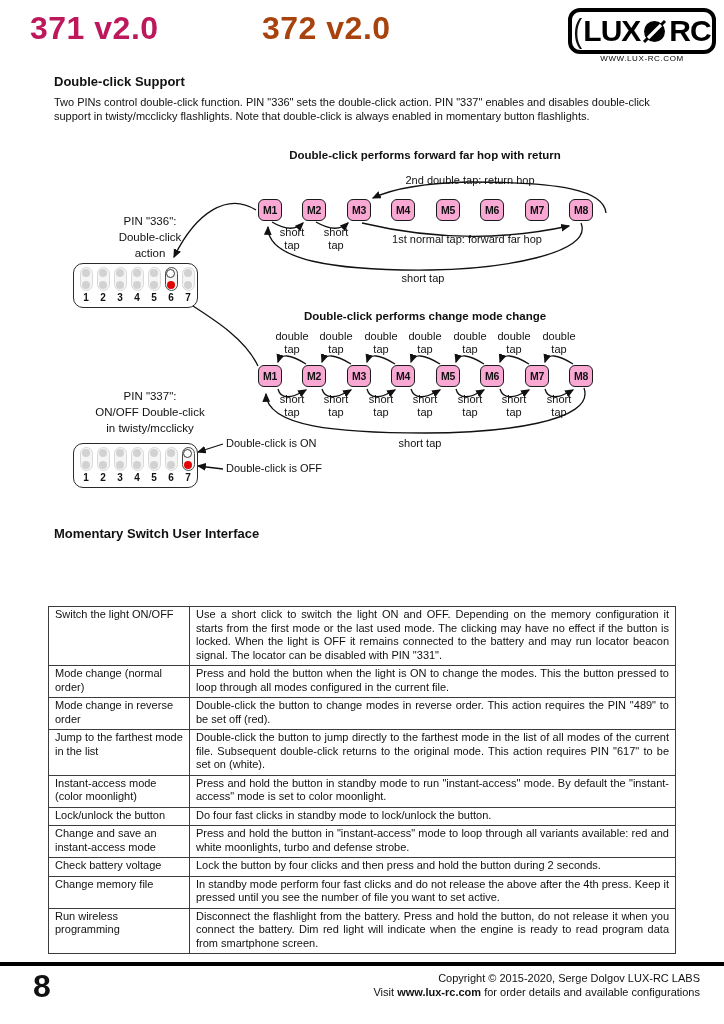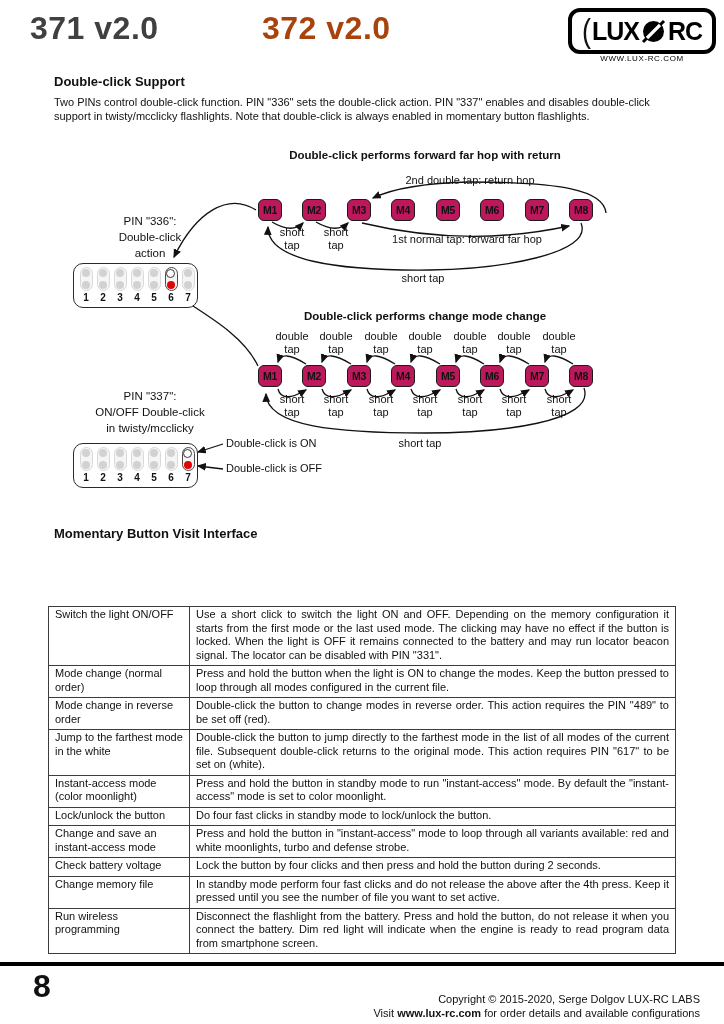--- a/index.html
+++ b/index.html
@@ -4,21 +4,21 @@
 <style>
   html,body{margin:0;padding:0;background:#fff;}
   #page{position:relative;width:724px;height:1024px;background:#fff;overflow:hidden;
         font-family:"Liberation Sans", sans-serif;color:#111;}
   .abs{position:absolute;}
   .h-title{font-weight:bold;font-size:13px;}
   .body-text{font-size:11px;line-height:14px;}
   .dg-title{font-weight:bold;font-size:11.5px;text-align:center;}
   .dg-label{font-size:11px;text-align:center;line-height:13px;}
   .mode-box{position:absolute;width:24px;height:22px;border:1.6px solid #1a1a1a;border-radius:6px;
-            background:#be185d;font-weight:bold;font-size:10.5px;display:flex;align-items:center;
+            background:#f9a8d4;font-weight:bold;font-size:10.5px;display:flex;align-items:center;
             justify-content:center;letter-spacing:-0.3px;box-sizing:border-box;}
   .tap-label{position:absolute;width:40px;text-align:center;font-size:11px;line-height:12.5px;}
   .pin-caption{font-size:11.5px;line-height:16px;text-align:center;}
   .dswitch{position:absolute;width:125px;height:45px;border:1.7px solid #2a2a2a;border-radius:10px;
            background:#fff;box-sizing:border-box;}
   .pin-pill{position:absolute;width:13px;height:24px;border:1.5px solid #d9d9d9;border-radius:7px;
             background:#f5f5f5;top:3px;box-sizing:border-box;}
   .pin-pill.active{border-color:#4a4a4a;}
   .pin-dot{position:absolute;left:1px;width:8px;height:8px;border-radius:50%;background:#d2d2d2;}
   .pin-dot.top{top:1px;}
@@ -26,35 +26,35 @@
   .pin-pill.active .pin-dot.top{background:#fff;border:1.7px solid #3a3a3a;width:7px;height:7px;left:0.4px;}
   .pin-num{position:absolute;width:17px;text-align:center;font-size:10px;font-weight:bold;top:28px;}
   #ui-table{position:absolute;left:48px;top:606px;width:628px;border-collapse:collapse;
             font-size:11px;line-height:13.5px;table-layout:fixed;}
   #ui-table td{border:1.2px solid #3c3c3c;padding:1px 6px 3px 6px;vertical-align:top;}
   #ui-table td.c1{width:128px;}
   #ui-table td.c2{text-align:justify;}
   .logo-box{position:absolute;left:568px;top:8px;width:148px;height:46px;border:4px solid #000;
             border-radius:12px;display:flex;align-items:center;justify-content:center;
             box-sizing:border-box;background:#fff;}
-  .logo-text{font-weight:bold;font-size:25px;letter-spacing:-1px;color:#000;}
+  .logo-text{font-weight:bold;font-size:30px;letter-spacing:-1px;color:#000;}
   .logo-paren{font-weight:normal;font-size:27px;transform:scaleY(1.25);display:inline-block;margin-right:1px;}
   .logo-site{position:absolute;left:568px;top:54px;width:148px;text-align:center;font-size:8px;
              letter-spacing:0.6px;color:#000;}
   .footer-rule{position:absolute;left:0;top:962px;width:724px;height:4px;background:#000;}
   .page-num{position:absolute;left:33px;top:968px;font-size:32px;font-weight:bold;}
-  .footer-right{position:absolute;left:260px;top:992px;width:440px;text-align:right;
+  .footer-right{position:absolute;left:260px;top:971px;width:440px;text-align:right;
                 font-size:11px;line-height:14px;}
 </style>
 </head>
 <body>
 
 <div id="page">
 
-  <div class="abs" style="left: 30px; top: 10px; font-size: 32px; font-weight: bold; letter-spacing: 0.5px; color: #404040;" id="t371">371 v2.0</div>
+  <div class="abs" style="left: 30px; top: 10px; font-size: 32px; font-weight: bold; letter-spacing: 0.5px; color: #be185d;" id="t371">371 v2.0</div>
   <div class="abs" style="left: 262px; top: 10px; font-size: 32px; font-weight: bold; letter-spacing: 0.5px; color: rgb(168, 67, 14);" id="t372">372 v2.0</div>
 
   <div class="logo-box">
     <span class="logo-paren">(</span>
     <span class="logo-text">LUX</span>
     <svg width="27" height="27" viewBox="0 0 27 27" style="margin:0 1px;">
       <line x1="3" y1="24" x2="24" y2="3" stroke="#000" stroke-width="3"></line>
       <circle cx="13.5" cy="13.5" r="10.5" fill="#000"></circle>
       <line x1="7" y1="20" x2="20" y2="7" stroke="#fff" stroke-width="3.2"></line>
     </svg>
@@ -239,38 +239,38 @@
       <div class="pin-num" style="left: 88.5px;">6</div>
       <div class="pin-pill active" style="left: 107.5px;">
         <div class="pin-dot top"></div>
         <div class="pin-dot bot" style="background: rgb(225, 6, 6);"></div>
       </div>
       <div class="pin-num" style="left: 105.5px;">7</div>
     </div>
   <div class="abs" style="left:226px;top:437px;font-size:11px;">Double-click is ON</div>
   <div class="abs" style="left:226px;top:462px;font-size:11px;">Double-click is OFF</div>
 
-  <div class="abs h-title" style="left:54px;top:526px;">Momentary Button Visit Interface</div>
+  <div class="abs h-title" style="left:54px;top:526px;">Momentary Switch User Interface</div>
 
   <table id="ui-table">
     <tbody id="ui-table-body">
         <tr>
           <td class="c1">Switch the light ON/OFF</td>
           <td class="c2">Use a short click to switch the light ON and OFF. Depending on the memory configuration it starts from the first mode or the last used mode. The clicking may have no effect if the button is locked. When the light is OFF it remains connected to the battery and may run locator beacon signal. The locator can be disabled with PIN "331".</td>
         </tr>
         <tr>
           <td class="c1">Mode change (normal order)</td>
-          <td class="c2">Press and hold the button when the light is ON to change the modes. Keep the button pressed to loop through all modes configured in the current file.</td>
+          <td class="c2">Press and hold the button when the light is ON to change the modes. This the button pressed to loop through all modes configured in the current file.</td>
         </tr>
         <tr>
           <td class="c1">Mode change in reverse order</td>
           <td class="c2">Double-click the button to change modes in reverse order. This action requires the PIN "489" to be set off (red).</td>
         </tr>
         <tr>
-          <td class="c1">Jump to the farthest mode in the white</td>
+          <td class="c1">Jump to the farthest mode in the list</td>
           <td class="c2">Double-click the button to jump directly to the farthest mode in the list of all modes of the current file. Subsequent double-click returns to the original mode. This action requires PIN "617" to be set on (white).</td>
         </tr>
         <tr>
           <td class="c1">Instant-access mode (color moonlight)</td>
           <td class="c2">Press and hold the button in standby mode to run "instant-access" mode. By default the "instant-access" mode is set to color moonlight.</td>
         </tr>
         <tr>
           <td class="c1">Lock/unlock the button</td>
           <td class="c2">Do four fast clicks in standby mode to lock/unlock the button.</td>
         </tr>

